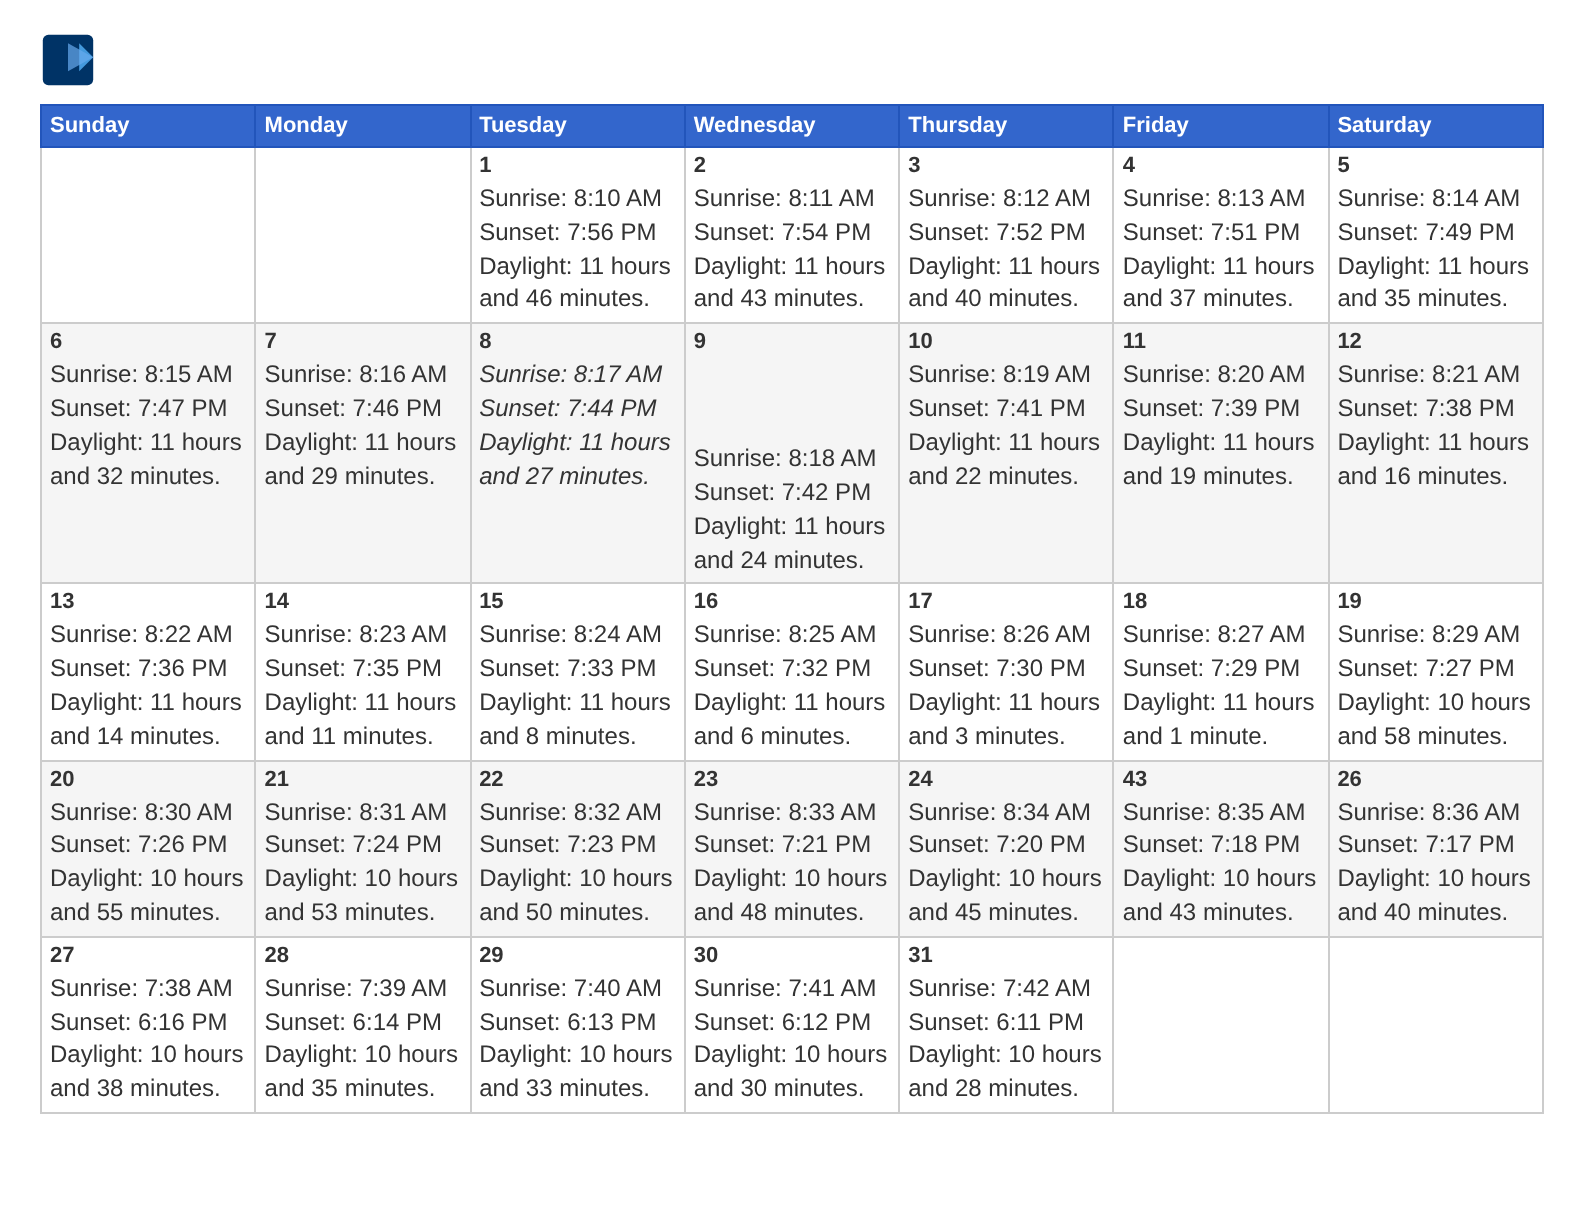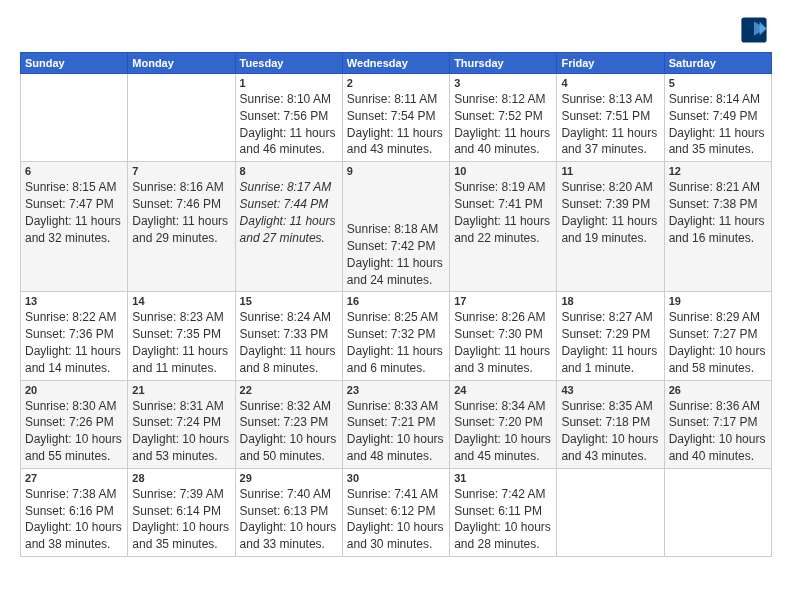--- a/index.html
+++ b/index.html
@@ -9,21 +9,20 @@
       width: 792px;
       height: 612px;
       overflow: hidden;
     }
     .page {
       width: 792px;
       height: 464px;
       padding: 16px 20px 6px 20px;
       display: flex;
       flex-direction: column;
-      align-items: flex-end;
     }
     .header {
       display: flex;
       justify-content: space-between;
       align-items: flex-start;
       margin-bottom: 8px;
     }
     .logo {
       display: flex;
       align-items: center;

